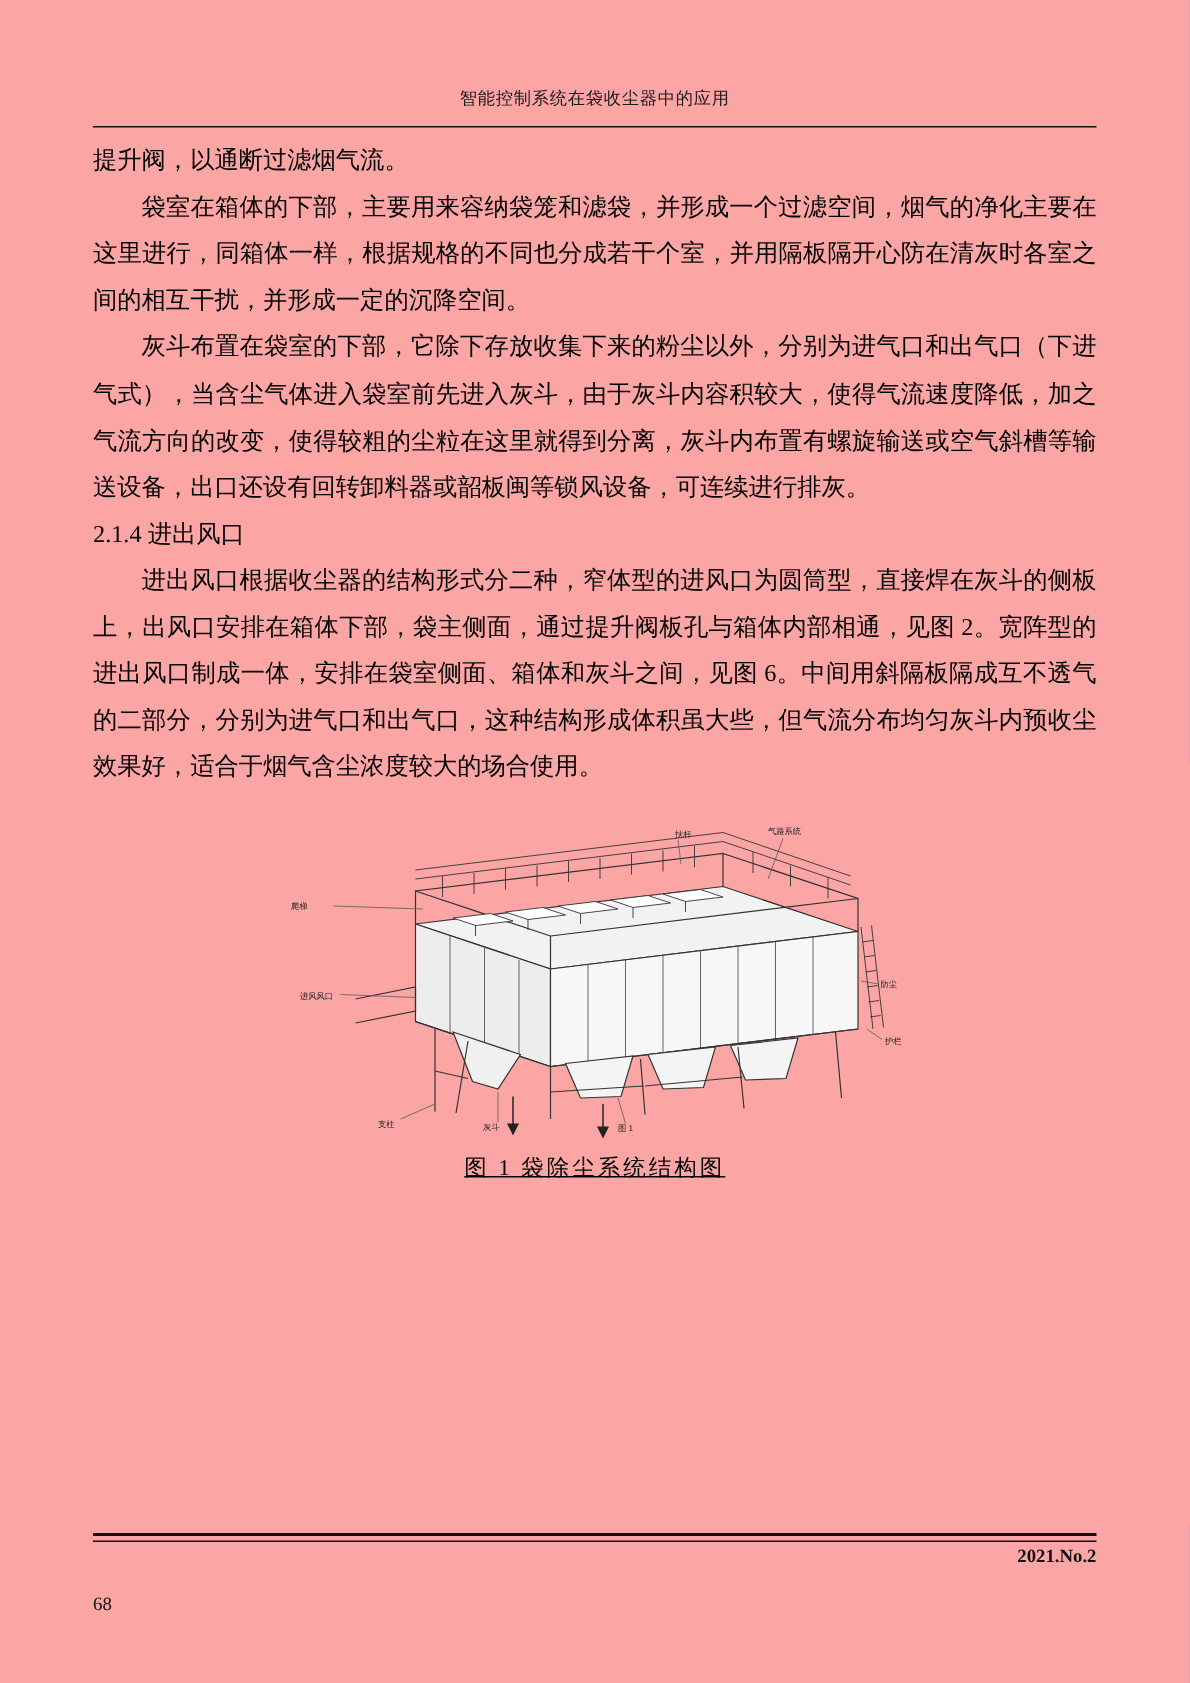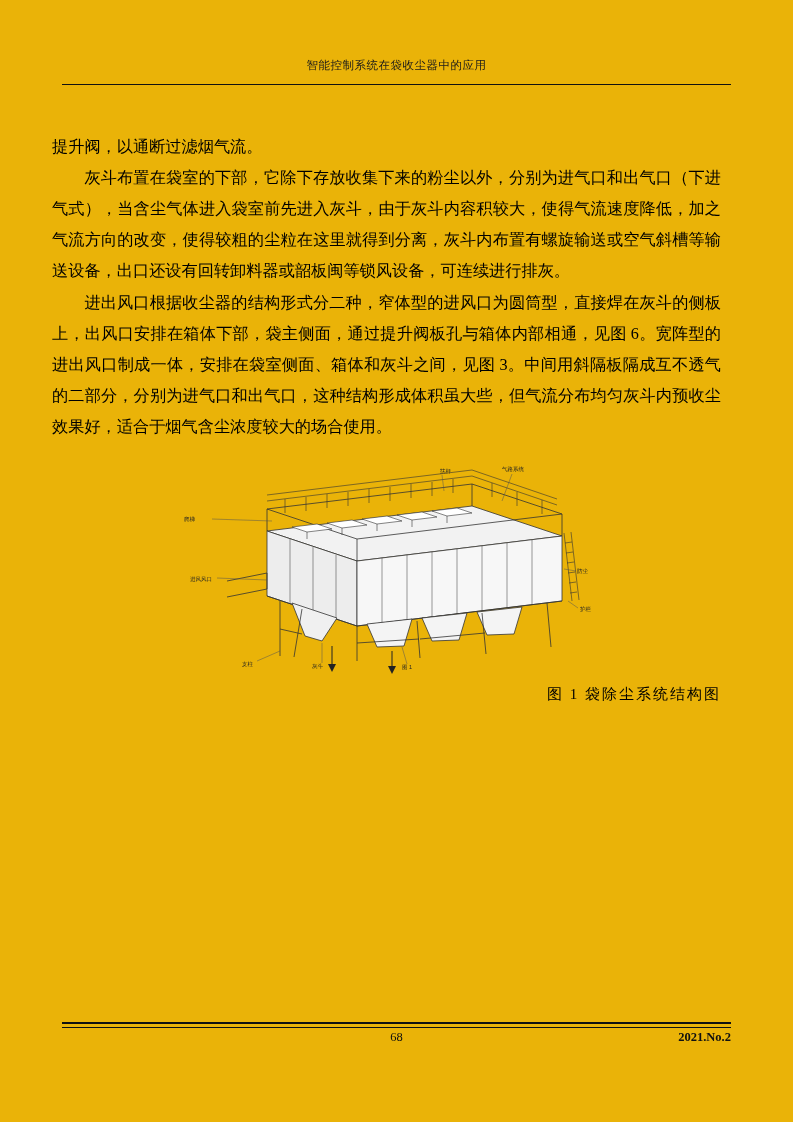--- a/index.html
+++ b/index.html
@@ -7,21 +7,21 @@
     padding: 0;
     background: #b0b0b0;
   }
   body {
     font-family: "Liberation Serif", "DejaVu Serif", serif;
   }
   .page {
     position: relative;
     width: 793px;
     height: 1122px;
-    background: #eab308;
+    background: #fca5a5;
     overflow: hidden;
     box-sizing: border-box;
   }
   
   .header {
     position: absolute;
     top: 58px;
     left: 0;
     width: 793px;
     text-align: center;
@@ -33,42 +33,42 @@
     position: absolute;
     top: 84px;
     left: 62px;
     width: 669px;
     height: 0;
     border-top: 1.6px solid #111;
   }
   .content {
     position: absolute;
     top: 92px;
-    left: 52px;
+    left: 62px;
     width: 669px;
     font-size: 16.2px;
     line-height: 1.92;
     color: #000;
     text-align: justify;
-    margin-top: 40px;
   }
   p {
     margin: 0;
     text-align: justify;
     text-justify: inter-ideograph;
   }
   p.indent {
     text-indent: 2em;
   }
   p.heading {
     text-indent: 0;
   }
   .figure {
     margin-top: 18px;
-    text-align: right;
+    text-align: center;
+    text-decoration: underline;
   }
   .figure-img {
     display: block;
     margin: 0 auto;
   }
   .figure-caption {
     margin-top: 4px;
     font-size: 15px;
     letter-spacing: 2px;
   }
@@ -90,21 +90,21 @@
     top: 1030px;
     left: 62px;
     width: 669px;
     font-size: 12.5px;
     color: #111;
   }
   .footer .pagenum {
     position: absolute;
     left: 0;
     width: 669px;
-    text-align: center;
+    margin-top: 32px;
   }
   .footer .issue {
     position: absolute;
     right: 0;
     font-weight: bold;
   }
   .fig-label {
     font-size: 5.5px;
     fill: #222;
     font-family: "Liberation Sans", sans-serif;
@@ -114,22 +114,24 @@
 <body>
 
 <div class="page">
 
   <div class="header">智能控制系统在袋收尘器中的应用</div>
   <div class="header-rule"></div>
 
   <div class="content">
 
     <p class="heading">提升阀，以通断过滤烟气流。</p>
+    <p class="indent">袋室在箱体的下部，主要用来容纳袋笼和滤袋，并形成一个过滤空间，烟气的净化主要在这里进行，同箱体一样，根据规格的不同也分成若干个室，并用隔板隔开心防在清灰时各室之间的相互干扰，并形成一定的沉降空间。</p>
     <p class="indent">灰斗布置在袋室的下部，它除下存放收集下来的粉尘以外，分别为进气口和出气口（下进气式），当含尘气体进入袋室前先进入灰斗，由于灰斗内容积较大，使得气流速度降低，加之气流方向的改变，使得较粗的尘粒在这里就得到分离，灰斗内布置有螺旋输送或空气斜槽等输送设备，出口还设有回转卸料器或韶板闽等锁风设备，可连续进行排灰。</p>
-    <p class="indent">进出风口根据收尘器的结构形式分二种，窄体型的进风口为圆筒型，直接焊在灰斗的侧板上，出风口安排在箱体下部，袋主侧面，通过提升阀板孔与箱体内部相通，见图 6。宽阵型的进出风口制成一体，安排在袋室侧面、箱体和灰斗之间，见图 3。中间用斜隔板隔成互不透气的二部分，分别为进气口和出气口，这种结构形成体积虽大些，但气流分布均匀灰斗内预收尘效果好，适合于烟气含尘浓度较大的场合使用。</p>
+    <p class="heading">2.1.4  进出风口</p>
+    <p class="indent">进出风口根据收尘器的结构形式分二种，窄体型的进风口为圆筒型，直接焊在灰斗的侧板上，出风口安排在箱体下部，袋主侧面，通过提升阀板孔与箱体内部相通，见图 2。宽阵型的进出风口制成一体，安排在袋室侧面、箱体和灰斗之间，见图 6。中间用斜隔板隔成互不透气的二部分，分别为进气口和出气口，这种结构形成体积虽大些，但气流分布均匀灰斗内预收尘效果好，适合于烟气含尘浓度较大的场合使用。</p>
 
     <div class="figure">
       <svg class="figure-img" width="430" height="215" viewBox="0 0 430 215">
         <g stroke="#333" fill="none" stroke-width="0.8">
 
           <polygon points="95,70 300,45 390,75 185,100" fill="#f2f2f2"></polygon>
           <polygon points="95,70 185,100 185,165 95,135" fill="#ededed"></polygon>
           <polygon points="185,100 390,75 390,140 185,165" fill="#f7f7f7"></polygon>
 
           <polyline points="95,70 95,48 300,23 300,45"></polyline>

